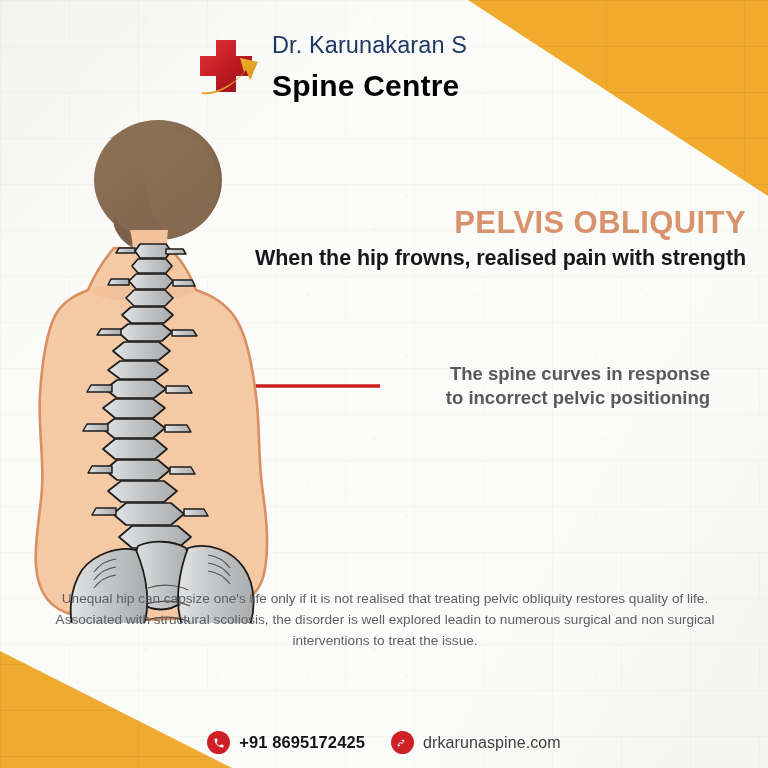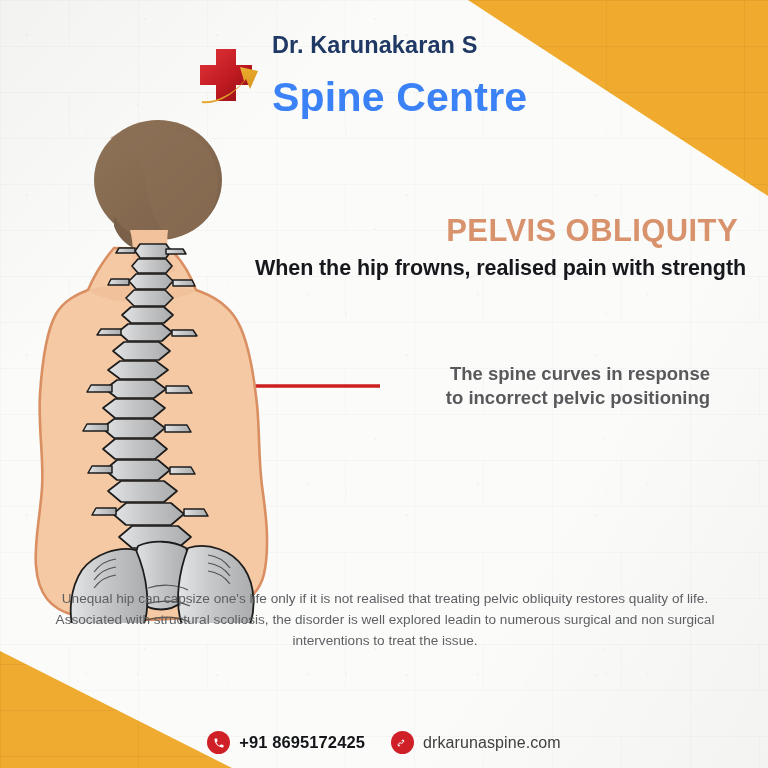--- a/index.html
+++ b/index.html
@@ -88,48 +88,48 @@
     position: absolute;
     left: 196px; top: 34px;
     display: flex;
     align-items: center;
     gap: 10px;
   }
   .logo-mark { width: 66px; height: 62px; flex: none; }
   .logo-text { display: flex; flex-direction: column; line-height: 1; }
   .logo-line1 {
     font-size: 23.5px;
-    font-weight: 700;
+    font-weight: 400;
     color: #1f3864;
     letter-spacing: .1px;
     white-space: nowrap;
   }
   .logo-line2 {
-    font-size: 41px;
+    font-size: 30px;
     font-weight: 700;
-    color: #3b82f6;
+    color: #000000;
     letter-spacing: .2px;
-    margin-top: 19px;
+    margin-top: 13px;
     white-space: nowrap;
   }
 
   
   .headline {
     position: absolute;
     right: 22px;
     top: 206px;
     text-align: right;
     width: 530px;
   }
   .headline-title {
     font-size: 31px;
     font-weight: 700;
     color: #d8926c;
     letter-spacing: .4px;
-    margin: 8px;
+    margin: 0;
     line-height: 1.1;
   }
   .headline-sub {
     font-size: 21.5px;
     font-weight: 700;
     color: #16181c;
     margin: 6px 0 0 0;
     line-height: 1.15;
     letter-spacing: -.1px;
     white-space: nowrap;

